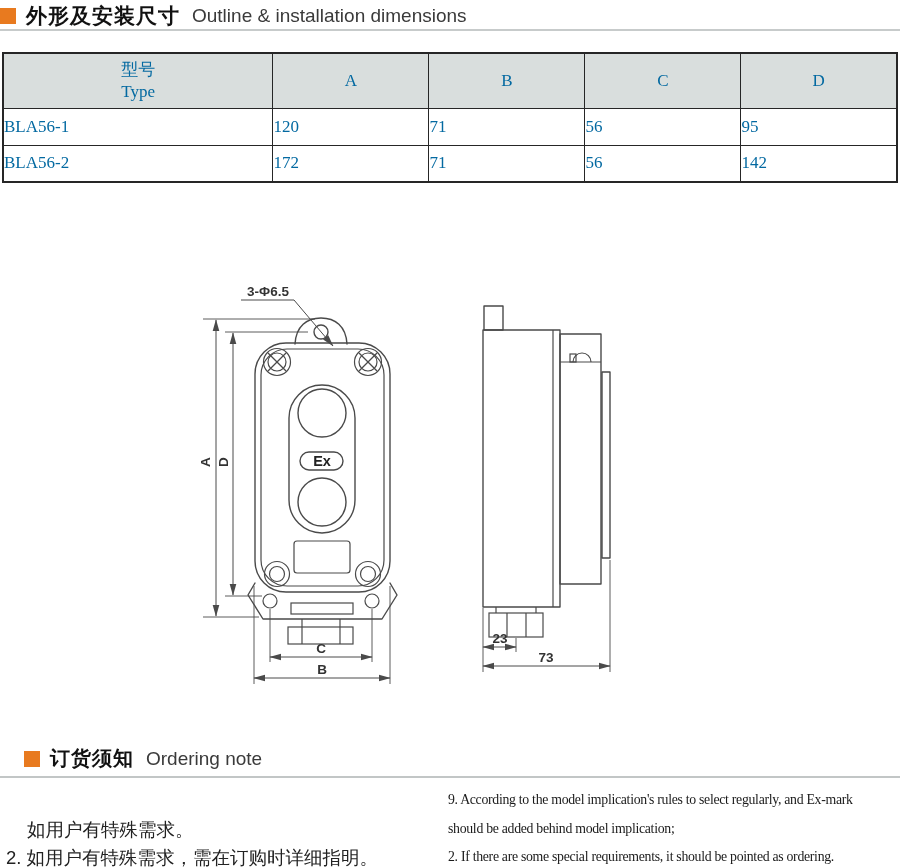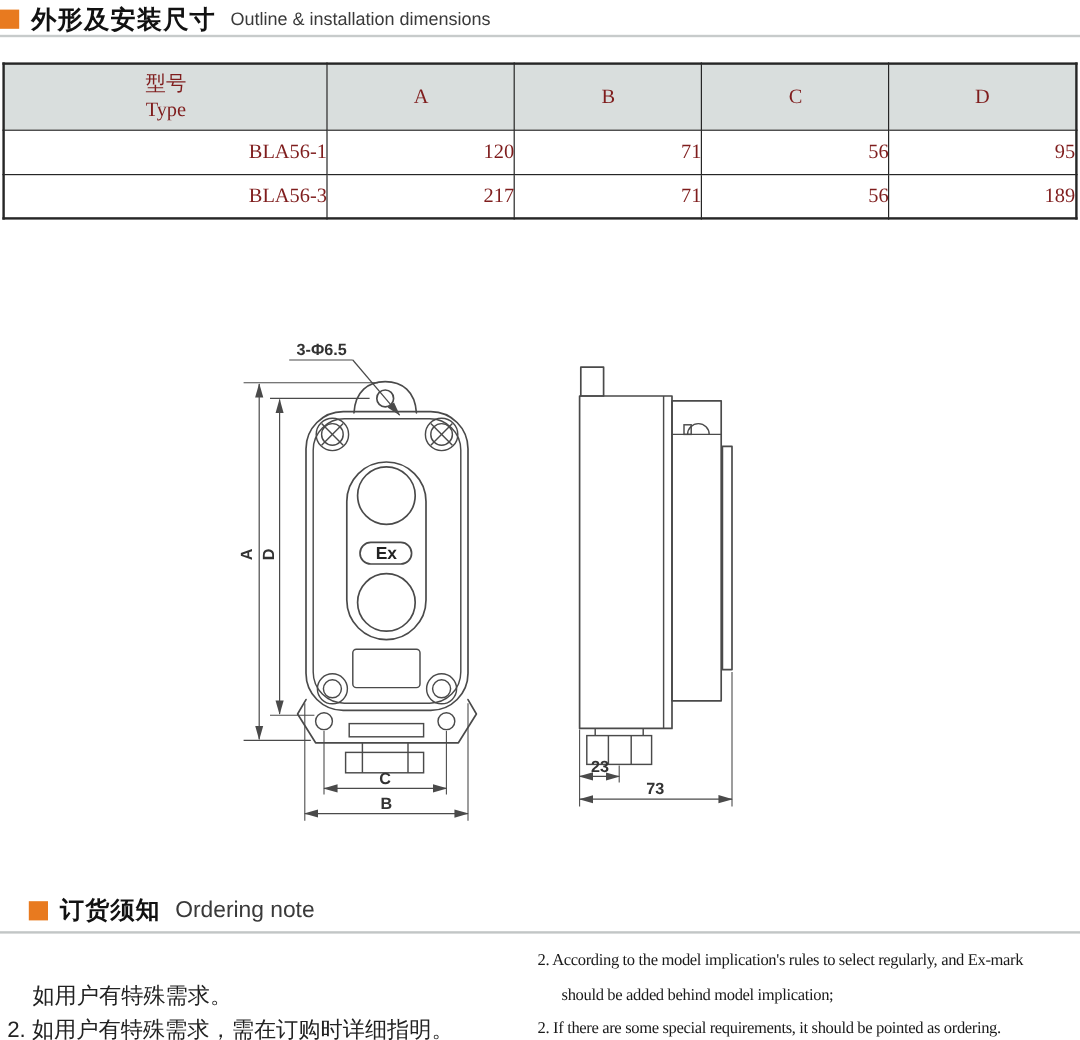--- a/index.html
+++ b/index.html
@@ -7,37 +7,37 @@
          font-family:"Liberation Sans", sans-serif; color:#1c1c1c; overflow:hidden; }
   .page { position:absolute; inset:0; }
 
   
   .sec-head { position:absolute; left:0; display:flex; align-items:center; }
   .bullet { width:16px; height:16px; background:#e87a1f; display:inline-block; flex:0 0 auto; }
   .sec-head .zh { font-weight:bold; color:#111; margin-left:10px; letter-spacing:1px; }
   .sec-head .en { color:#3a3a3a; margin-left:12px; }
   .head1 { top:2px; }
   .head1 .zh { font-size:21px;font-family:Liberation Mono, monospace; }
-  .head1 .en { font-size:15px; }
+  .head1 .en { font-size:19px; }
   .head2 { top:745px;margin-left:24px; }
   .head2 .zh { font-size:20px; }
   .head2 .en { font-size:19px; }
 
   .rule { position:absolute; left:0; width:900px; background:#c7cbcb; height:2px; }
   .rule1 { top:29px; }
   .rule2 { top:776px; height:1.6px; background:#c2c6c6; }
 
   
   table.dims { position:absolute; left:2px; top:52px; width:896px;
                border-collapse:collapse; table-layout:fixed;
-               font-family:"Liberation Serif", serif; font-size:17px; color:#7f1d1d; }
+               font-family:"Liberation Serif", serif; font-size:17px; color:#0369a1; }
   table.dims, table.dims th, table.dims td { border:1.6px solid #262626; }
   table.dims { border-width:2.4px; }
   table.dims th { background:#d9dedd; font-weight:normal; height:55px; text-align:center; vertical-align:middle; }
-  table.dims td { height:37px; text-align:right; vertical-align:middle;margin-top:42px; }
+  table.dims td { height:37px; text-align:left; vertical-align:middle;margin-top:42px; }
   .th2 div { line-height:22px; }
 
   
   svg.drawing { position:absolute; left:170px; top:250px; }
   .ln  { fill:none; stroke:#4a4a4a; stroke-width:1.4; stroke-linejoin:round; stroke-linecap:round; }
   .ln2 { fill:none; stroke:#4a4a4a; stroke-width:1.2; }
   .dim { fill:none; stroke:#4a4a4a; stroke-width:1; }
   .ext { fill:none; stroke:#4a4a4a; stroke-width:0.9; }
   .dimtxt { font-family:"Liberation Sans", sans-serif; font-weight:bold; font-size:13.5px;
             fill:#333333; stroke:none; }
@@ -83,25 +83,25 @@
     </thead>
     <tbody>
       <tr>
         <td>BLA56-1</td>
         <td>120</td>
         <td>71</td>
         <td>56</td>
         <td>95</td>
       </tr>
       <tr>
-        <td>BLA56-3</td>
-        <td>217</td>
+        <td>BLA56-2</td>
+        <td>172</td>
         <td>71</td>
         <td>56</td>
-        <td>189</td>
+        <td>142</td>
       </tr>
     </tbody>
   </table>
 
   <svg class="drawing" width="480" height="460" viewBox="170 250 480 460">
     <defs>
       <marker id="ar" viewBox="0 0 12 8" refX="11.3" refY="4" markerWidth="12" markerHeight="8" orient="auto-start-reverse" markerUnits="userSpaceOnUse">
         <path d="M0,0.6 L12,4 L0,7.4 Z" fill="#4a4a4a"></path>
       </marker>
     </defs>
@@ -234,17 +234,17 @@
   <div class="sec-head head2">
     <span class="bullet"></span>
     <span class="zh">订货须知</span>
     <span class="en">Ordering note</span>
   </div>
   <div class="rule rule2"></div>
 
   <div class="note zh" style="left:27px; top:817px;">如用户有特殊需求。</div>
   <div class="note zh" style="left:6px;  top:845px;">2. 如用户有特殊需求，需在订购时详细指明。</div>
 
-  <div class="note en" style="left:448px; top:792px;">2. According to the model implication's rules to select regularly, and Ex-mark</div>
-  <div class="note en" style="left:468px; top:821px;font-family:Liberation Serif, serif;">should be added behind model implication;</div>
+  <div class="note en" style="left:448px; top:792px;">9. According to the model implication's rules to select regularly, and Ex-mark</div>
+  <div class="note en" style="left:448px; top:821px;font-family:Liberation Serif, serif;">should be added behind model implication;</div>
   <div class="note en" style="left:448px; top:849px;">2. If there are some special requirements, it should be pointed as ordering.</div>
 
 </div>
 
 </body></html>

